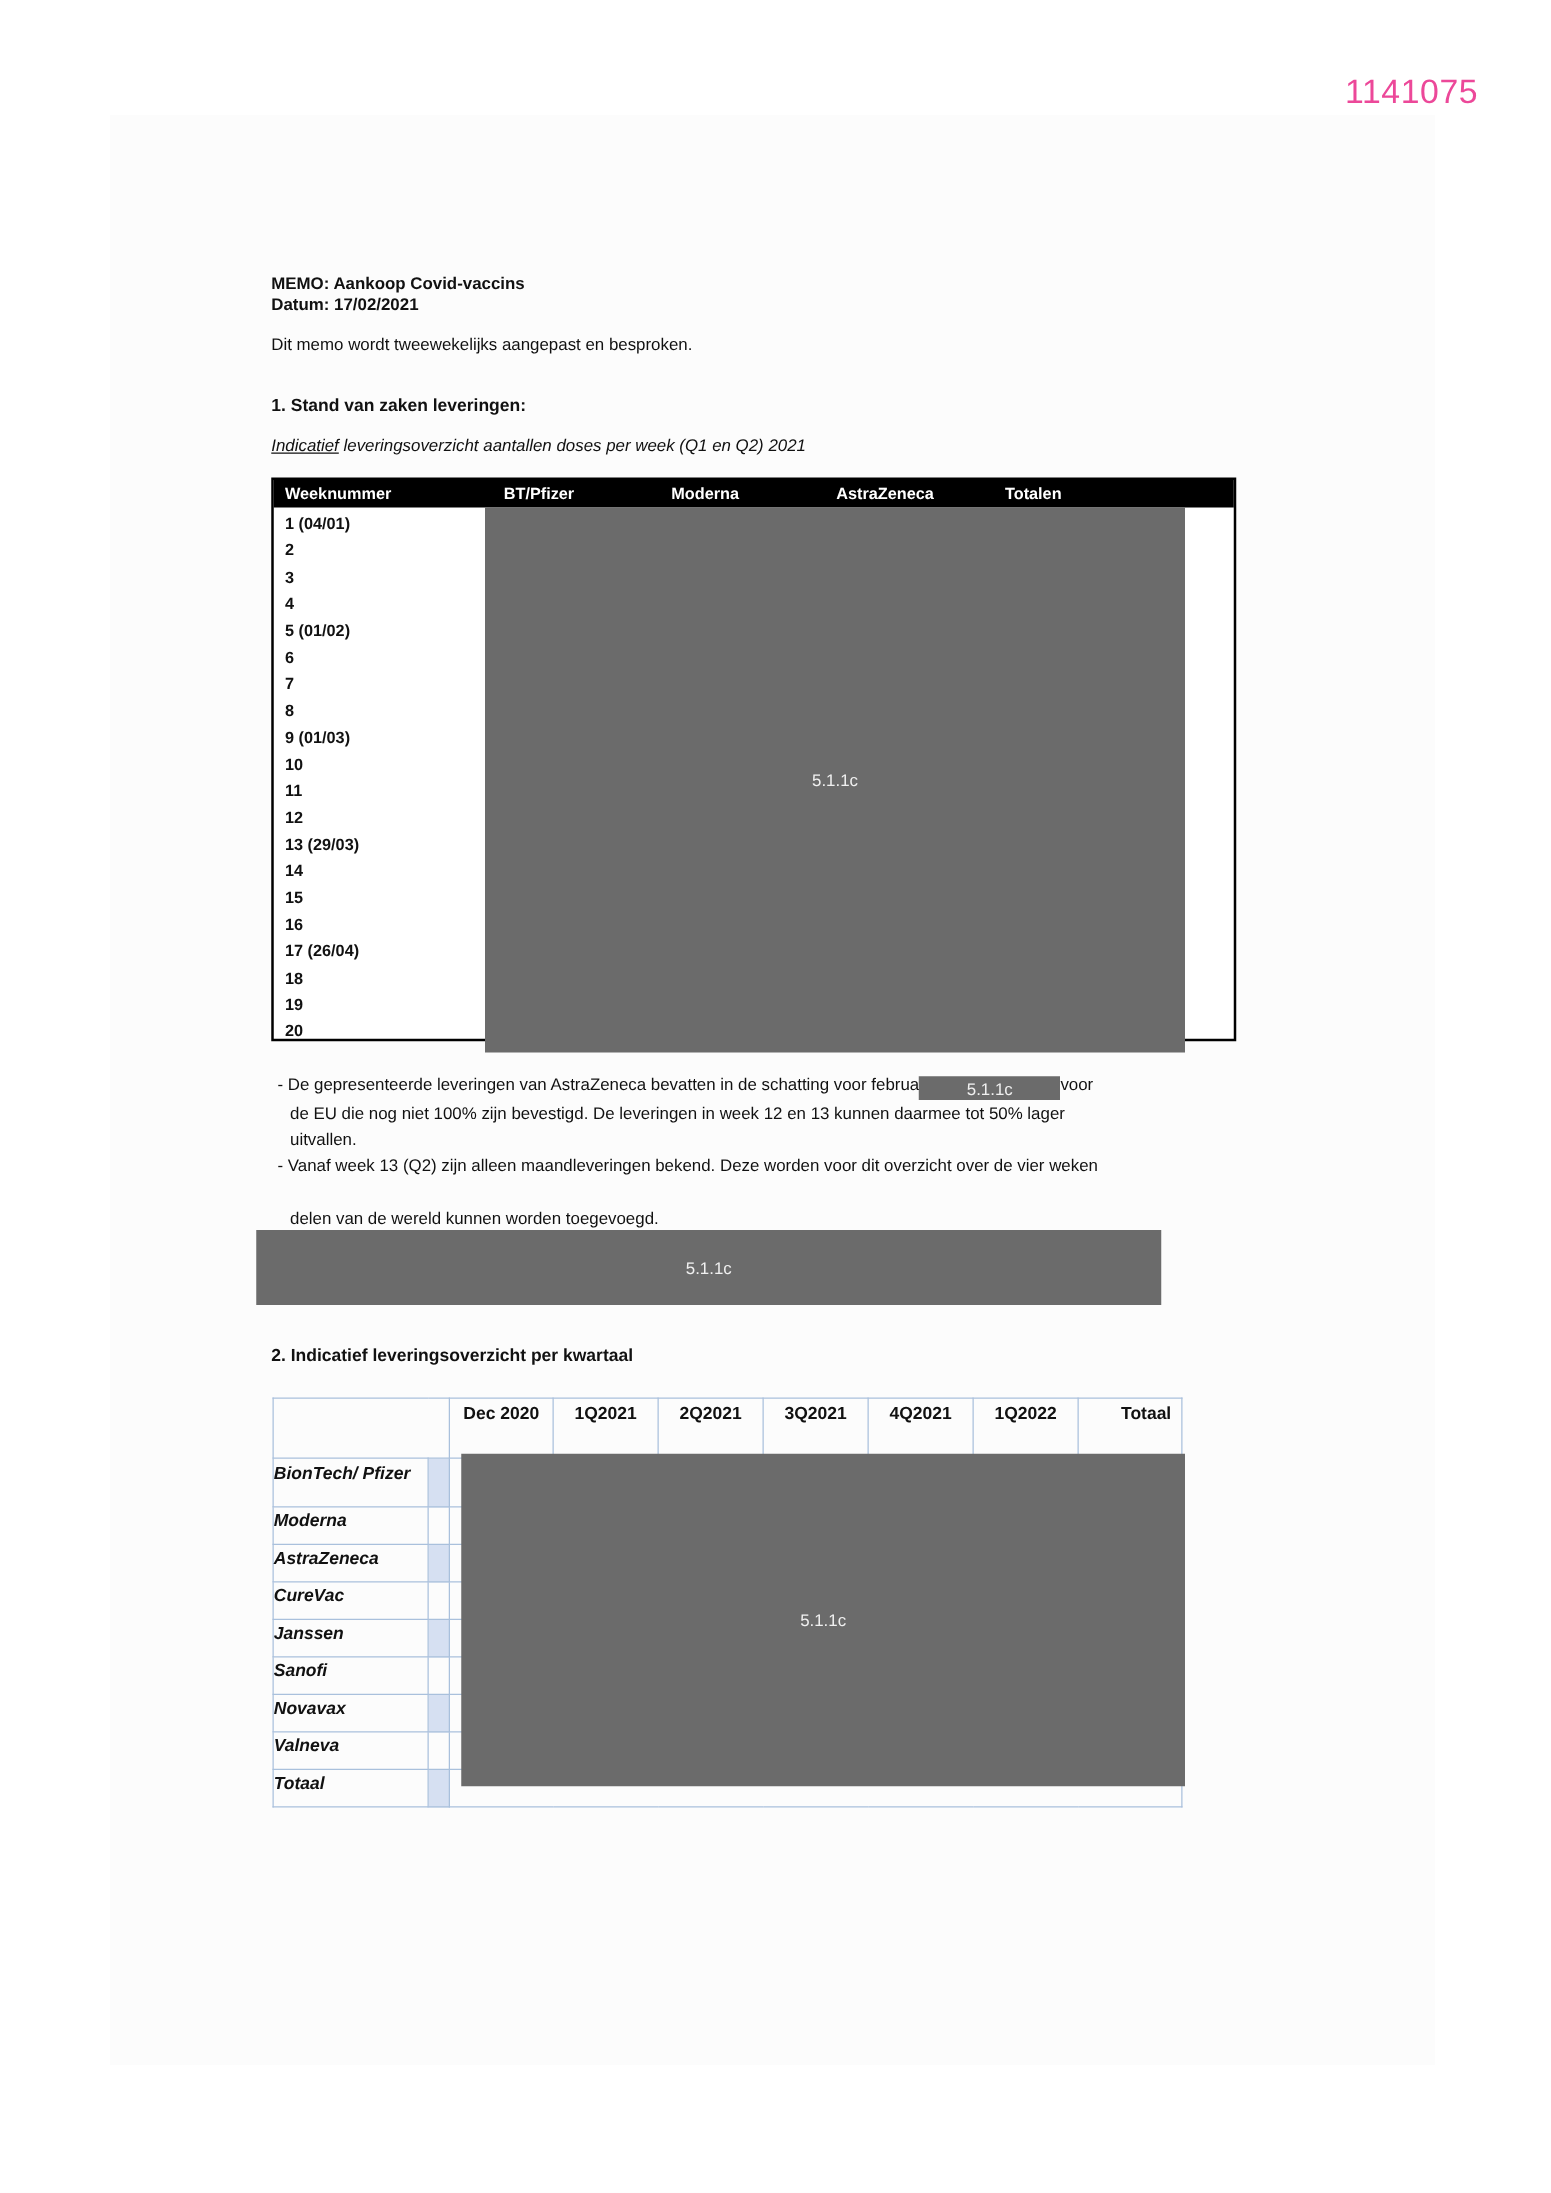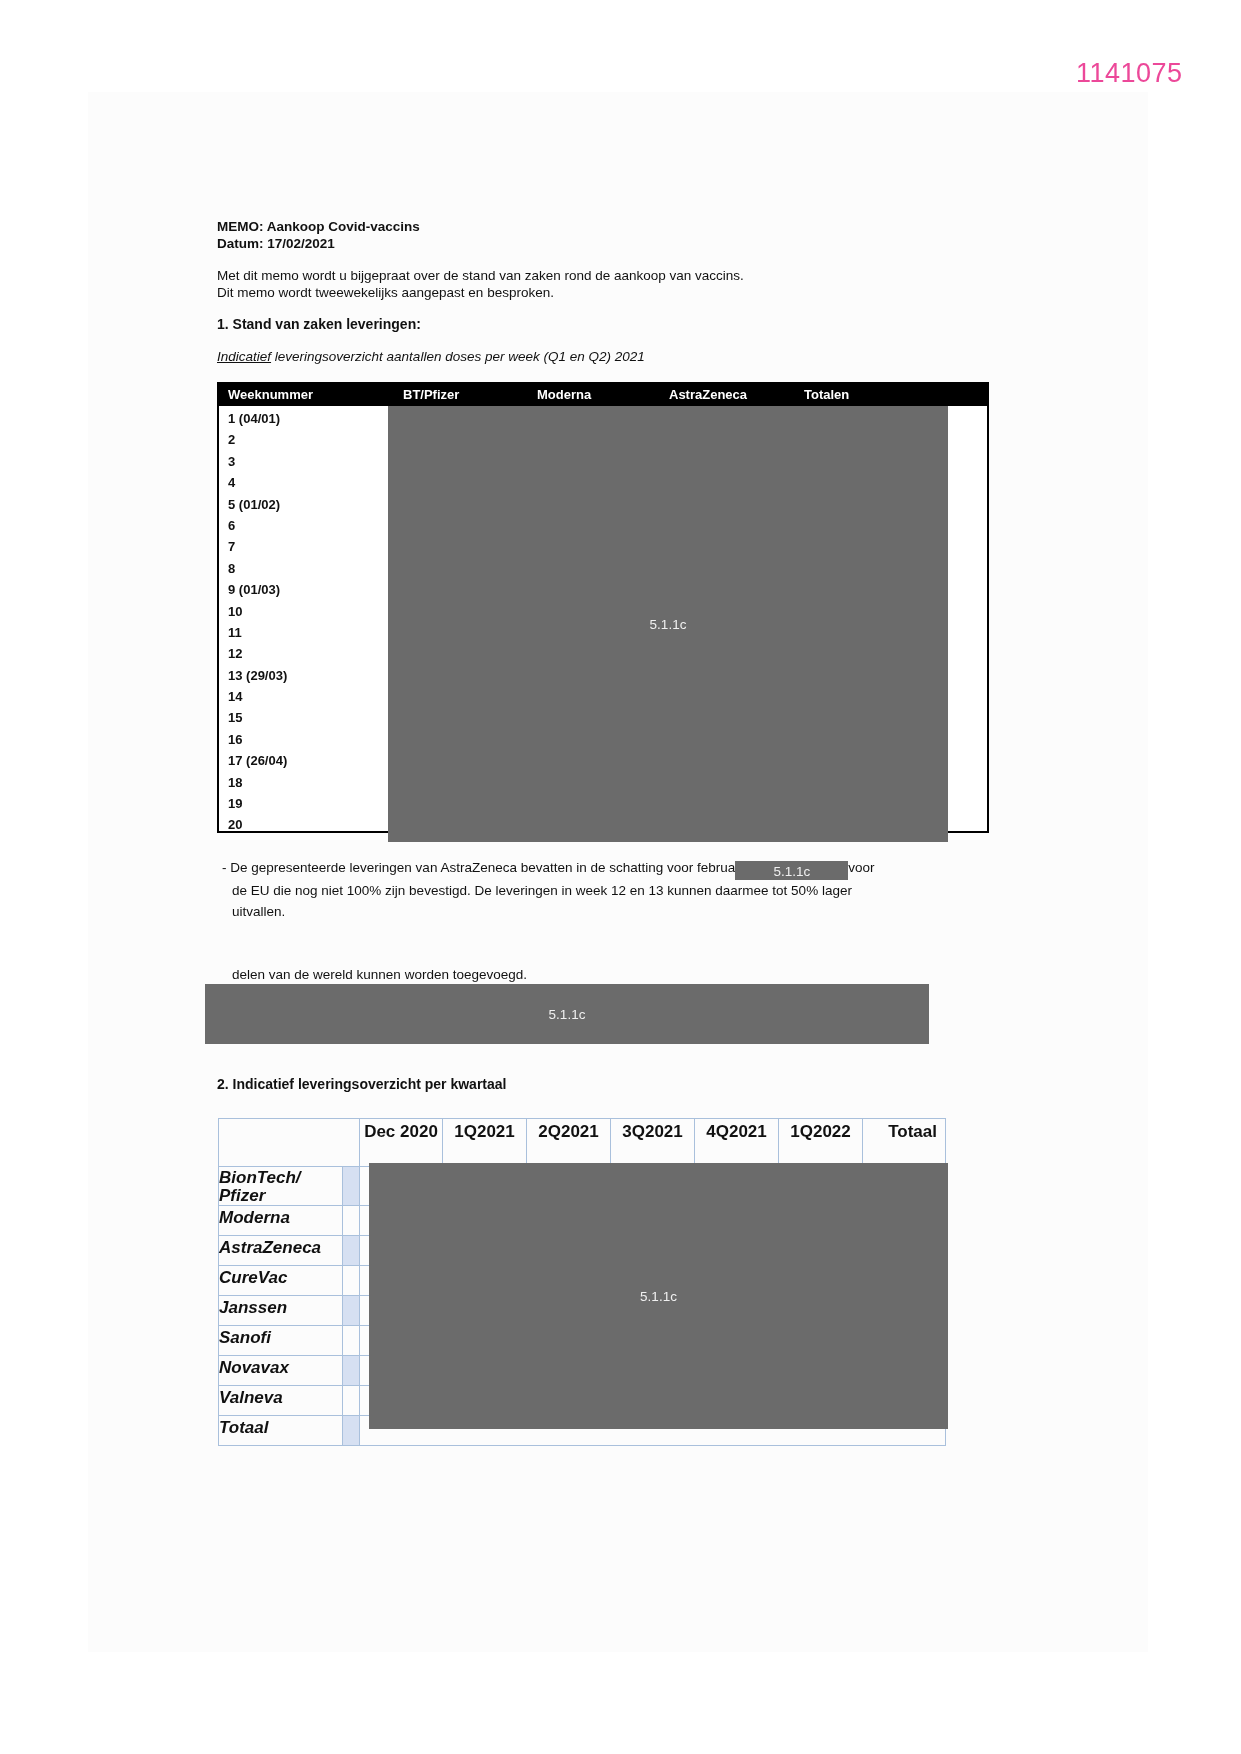--- a/index.html
+++ b/index.html
@@ -21,42 +21,41 @@
   .wrows { position:absolute; left:9px; top:24px; font-size:13px;font-weight:bold; }
   .wrow { height:21.4px; line-height:21.4px; }
   .redact { position:absolute; background:#6b6b6b; color:#f0f0f0; font-size:13.5px;
             display:flex; align-items:center; justify-content:center; }
   
   .notes { left:222px; top:857px; width:720px; font-size:13.5px; line-height:21px; }
   .note { padding-left:10px; text-indent:-10px; margin:0; }
   
   .sec2 { left:217px; top:1076px; font-size:14px; font-weight:bold; }
   .qtable { left:218px; top:1118px; border-collapse:collapse; }
-  .qtable td { border:1px solid #a9c0dc; padding:0; vertical-align:top; font-size:17px; }
+  .qtable td { border:1px solid #a9c0dc; padding:0; vertical-align:top; font-size:14px; }
   .qh td { height:44px; font-weight:bold; text-align:center; padding-top:3px; }
   .qh td.right { text-align:right; padding-right:8px; }
   .qr td { height:27px; }
   .qr td.lbl { font-weight:bold; font-style:italic; padding-top:2px; width:123px; }
   .qr td.shade { background:#d6e0f2; width:16px; }
   .qr td.plain { width:16px; }
 </style>
 </head>
 <body>
 
 <div class="scanpage"></div>
 
 <div class="abs docnum">1141075</div>
 
 <div class="abs memo-title">
   <div>MEMO: Aankoop Covid-vaccins</div>
   <div>Datum: 17/02/2021</div>
 </div>
 
 <div class="abs intro">
-  <div>Met dit memo wordt u bijgepraat over de stand van zaken rond de aankoop van vaccins.</div>
   <div>Dit memo wordt tweewekelijks aangepast en besproken.</div>
 </div>
 
 <div class="abs sec1">1. Stand van zaken leveringen:</div>
 
 <div class="abs caption"><u>Indicatief</u><span> leveringsoverzicht aantallen doses per week (Q1 en Q2) 2021</span></div>
 
 <div class="abs wtable">
   <div class="whead">
     <span style="left:9px">Weeknummer</span>
@@ -87,21 +86,21 @@
     <div class="wrow">19</div>
     <div class="wrow">20</div>
   </div>
 </div>
 <div class="redact" style="left:388px; top:406px; width:560px; height:436px;">
     <span>5.1.1c</span>
   </div>
 
 <div class="abs notes">
   <p class="note"><span>- De gepresenteerde leveringen van AstraZeneca bevatten in de schatting voor februa</span><span style="display:inline-block; width:113px; height:19px; background:#6b6b6b; color:#f0f0f0; text-align:center; vertical-align:-4px; text-indent:0;">5.1.1c</span><span>voor</span><br><span>de EU die nog niet 100% zijn bevestigd. De leveringen in week 12 en 13 kunnen daarmee tot 50% lager</span><br><span>uitvallen.</span></p>
-  <p class="note"><br><br><span>delen van de wereld kunnen worden toegevoegd.</span></p>
+  <p class="note"><span>- Vanaf week 13 (Q2) zijn alleen maandleveringen bekend. Deze worden voor dit overzicht over de vier weken</span><br><br><span>delen van de wereld kunnen worden toegevoegd.</span></p>
 </div>
 
 <div class="redact" style="left:205px; top:984px; width:724px; height:60px;">
     <span>5.1.1c</span>
   </div>
 
 <div class="abs sec2">2. Indicatief leveringsoverzicht per kwartaal</div>
 
 <table class="abs qtable">
   <tbody>

